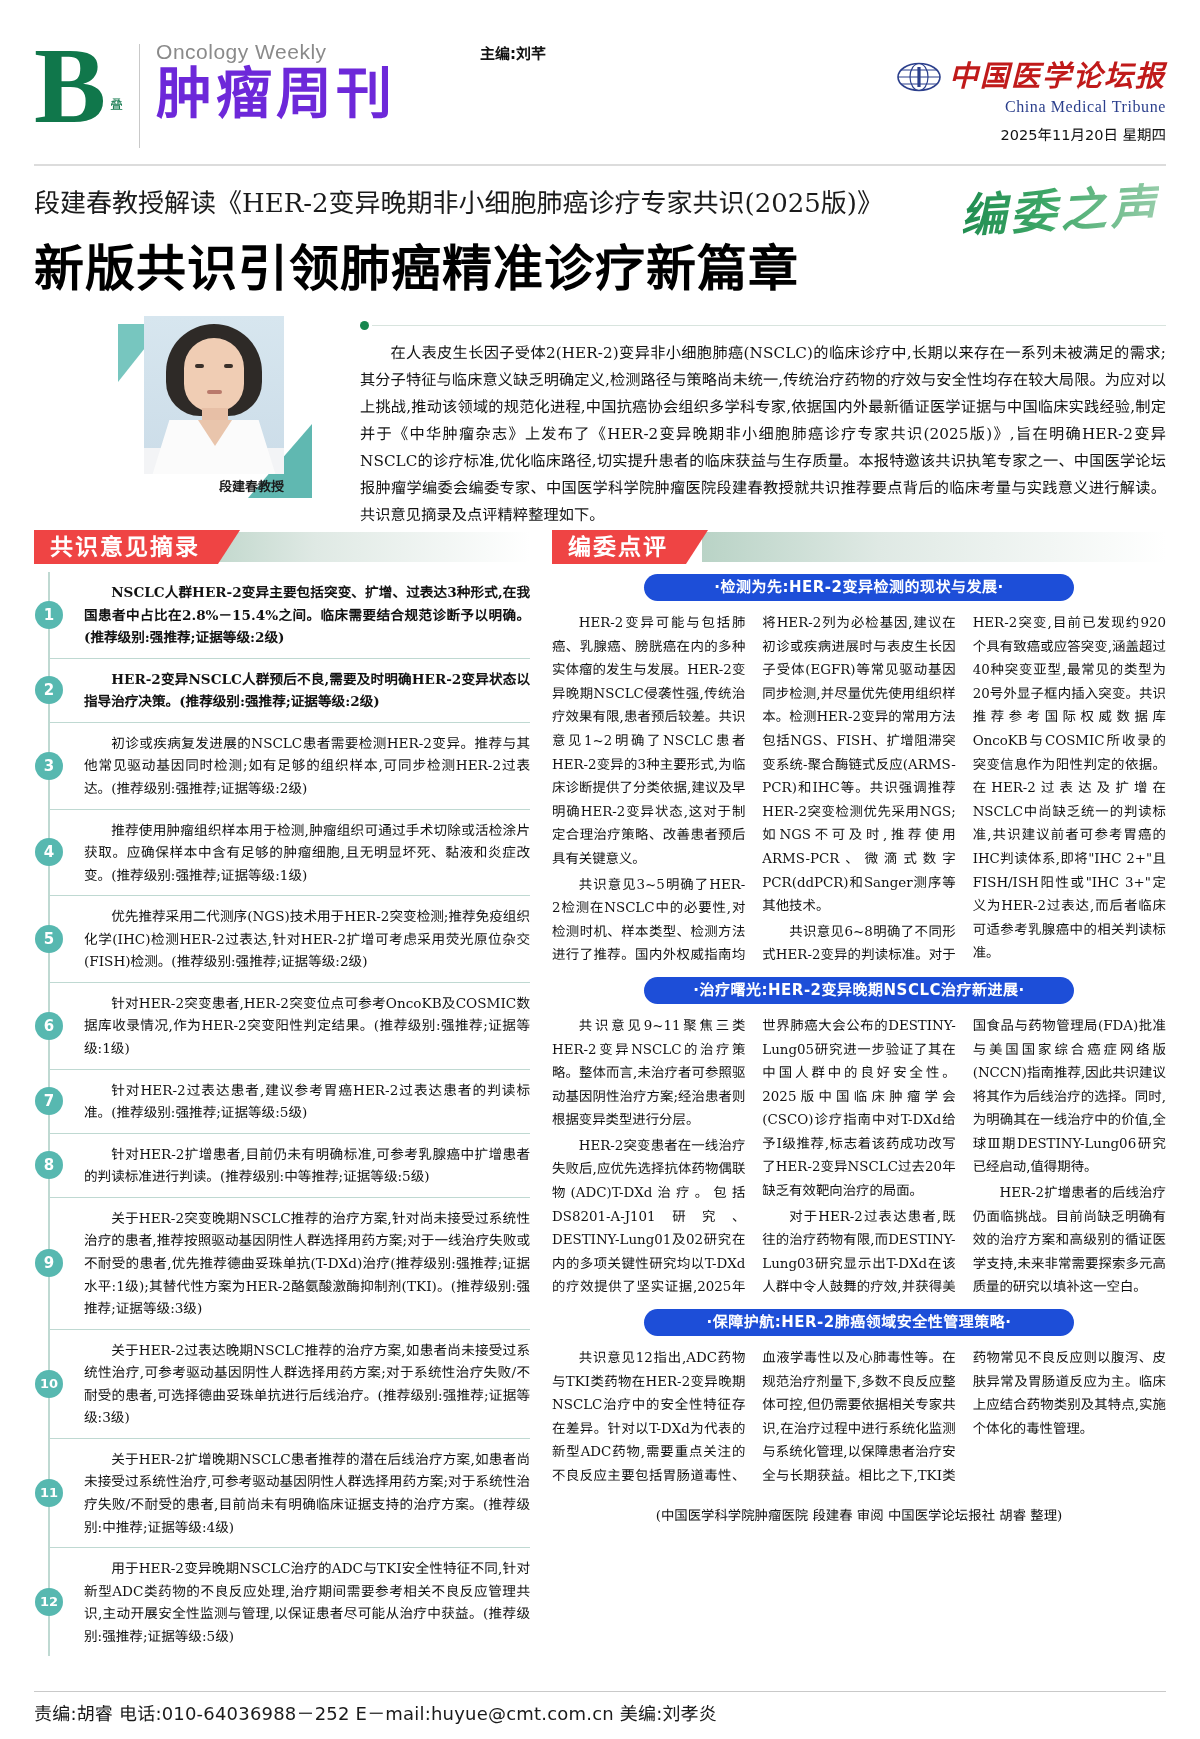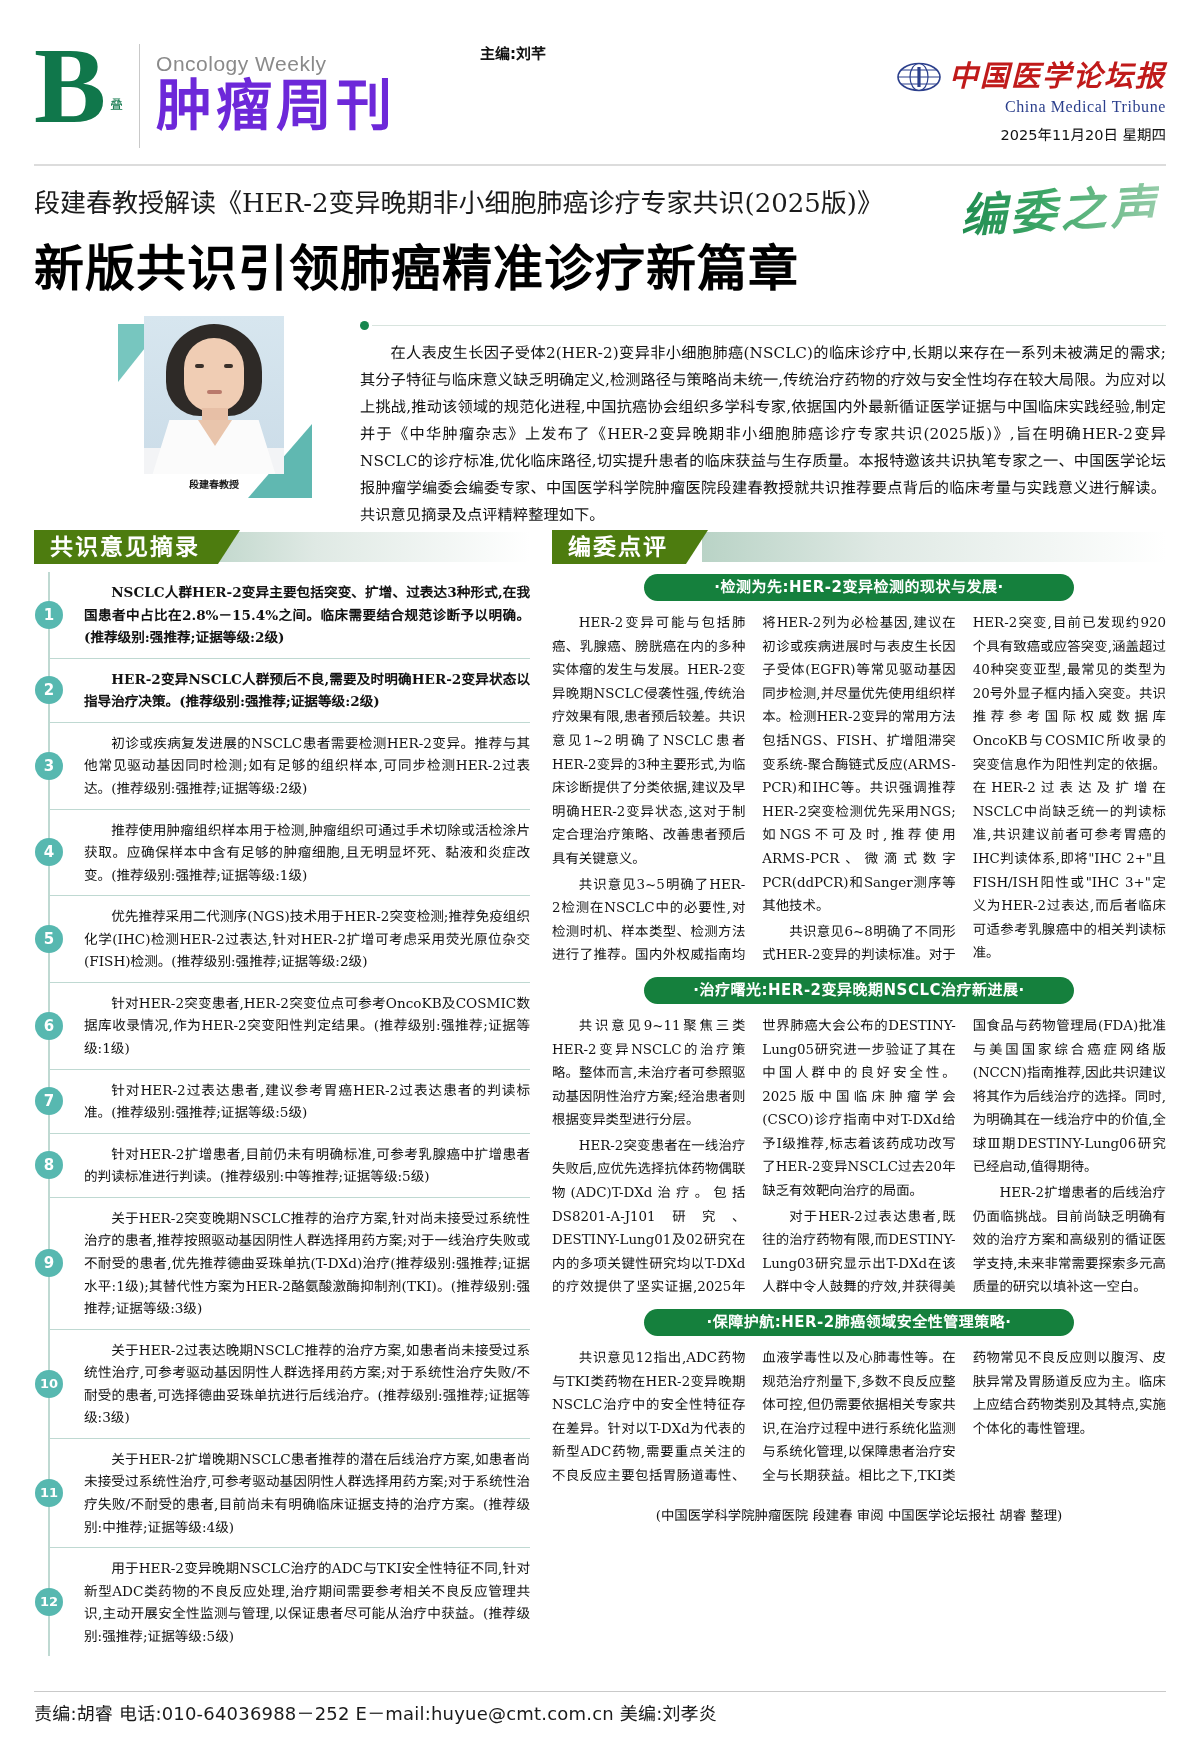--- a/index.html
+++ b/index.html
@@ -47,21 +47,21 @@
     font-family: "Liberation Sans", sans-serif;
     letter-spacing: 0;
   }
   .mh-divider {
     width: 1px;
     background: #c9c9c9;
     height: 104px;
     margin: 8px 16px 0 14px;
   }
   .mh-titles {
-    margin-top: 16px;
+    margin-top: 4px;
   }
   .mh-en {
     font-family: "Liberation Sans", sans-serif;
     font-size: 21px;
     color: #8a8a8a;
     letter-spacing: 0.5px;
     margin-bottom: 2px;
   }
   .mh-cn {
     font-family: "DejaVu Sans", "Liberation Sans", sans-serif;
@@ -246,23 +246,23 @@
   .p-shoulder {
     position: absolute; left: 0; top: 132px;
     width: 140px; height: 26px;
     background: #f3f4f6;
   }
   .photo-cap {
     position: absolute;
     left: 24px;
     top: 160px;
     width: 140px;
-    text-align: center;
-    font-family: "DejaVu Sans", sans-serif;
-    font-size: 10px;
+    text-align: right;
+    font-family: "DejaVu Sans", sans-serif;
+    font-size: 13px;
     font-weight: bold;
     color: #1a1a1a;
   }
   .intro-text-box {
     position: absolute;
     left: 360px;
     right: 34px;
     top: 8px;
   }
   .dot-line {
@@ -316,21 +316,21 @@
   .sec-banner {
     position: relative;
     height: 34px;
     margin-bottom: 8px;
   }
   .sec-banner .tab {
     position: absolute;
     left: 0; top: 0;
     height: 34px;
     padding: 0 40px 0 16px;
-    background: #4d7c0f;
+    background: #ef4444;
     color: #fff;
     font-family: "DejaVu Sans", sans-serif;
     font-size: 23px;
     font-weight: bold;
     line-height: 34px;
     letter-spacing: 2px;
     clip-path: polygon(0 0, 100% 0, calc(100% - 22px) 100%, 0 100%);
     z-index: 2;
   }
   .sec-banner .fade {
@@ -377,21 +377,21 @@
     text-indent: 2em;
     color: #111;
   }
   .ctext.b { font-weight: bold; }
 
   
   .pill {
     margin: 10px auto 10px auto;
     width: 430px;
     height: 27px;
-    background: #15803d;
+    background: #1d4ed8;
     border-radius: 14px;
     color: #fff;
     font-family: "DejaVu Sans", sans-serif;
     font-size: 15px;
     font-weight: bold;
     text-align: center;
     line-height: 27px;
     letter-spacing: 0.5px;
   }
   .three-col {

